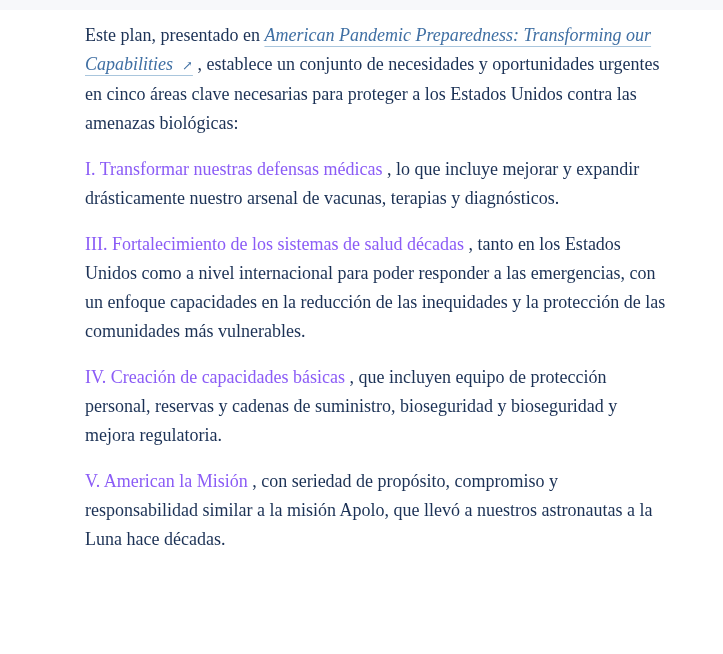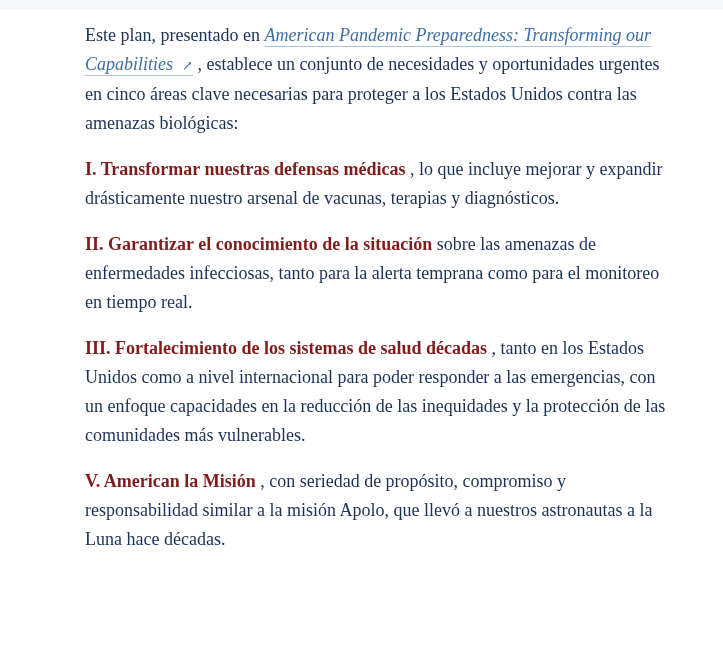--- a/index.html
+++ b/index.html
@@ -26,22 +26,22 @@
     width: 585px;
     padding-top: 11px;
     color: #1b3155;
     font-size: 18px;
     line-height: 29px;
   }
   .para {
     margin: 0 0 17px 0;
   }
   .para strong {
-    font-weight: bold;
-    color: #7f1d1d;
+    font-weight: normal;
+    color: #8b5cf6;
   }
   a.ext-link {
     color: #3f6fa3;
     font-style: italic;
     text-decoration: underline;
     text-decoration-color: #a9c6dd;
     text-decoration-thickness: 1px;
     text-underline-offset: 5px;
     cursor: pointer;
   }
@@ -64,30 +64,30 @@
       <a class="ext-link" href="#"><span>American Pandemic Preparedness: Transforming our Capabilities</span>&nbsp;
         <span class="ext-arrow">↗</span></a>
       <span>, establece un conjunto de necesidades y oportunidades urgentes en cinco áreas clave necesarias para proteger a los Estados Unidos contra las amenazas biológicas:</span>
     </p>
 
     <p class="para">
       <strong>I. Transformar nuestras defensas médicas</strong>
       <span>, lo que incluye mejorar y expandir drásticamente nuestro arsenal de vacunas, terapias y diagnósticos.</span>
     </p>
 
-    <p class="para">
-      <strong>II. Garantizar el conocimiento de la situación</strong>
-      <span>sobre las amenazas de enfermedades infecciosas, tanto para la alerta temprana como para el monitoreo en tiempo real.</span>
-    </p>
 
     <p class="para">
       <strong>III. Fortalecimiento de los sistemas de salud décadas</strong>
       <span>, tanto en los Estados Unidos como a nivel internacional para poder responder a las emergencias, con un enfoque capacidades en la reducción de las inequidades y la protección de las comunidades más vulnerables.</span>
     </p>
 
+    <p class="para">
+      <strong>IV. Creación de capacidades básicas</strong>
+      <span>, que incluyen equipo de protección personal, reservas y cadenas de suministro, bioseguridad y bioseguridad y mejora regulatoria.</span>
+    </p>
 
     <p class="para">
       <strong>V. American la Misión</strong>
       <span>, con seriedad de propósito, compromiso y responsabilidad similar a la misión Apolo, que llevó a nuestros astronautas a la Luna hace décadas.</span>
     </p>
 
   </div>
 </div>
 
 </body></html>

